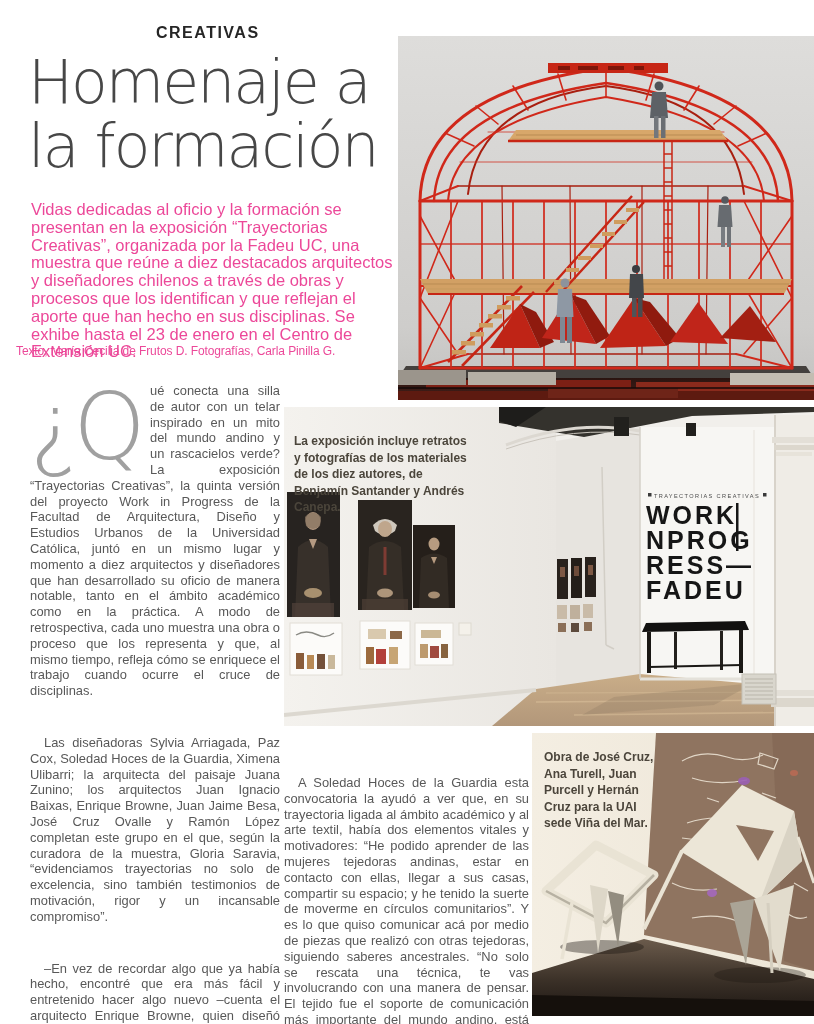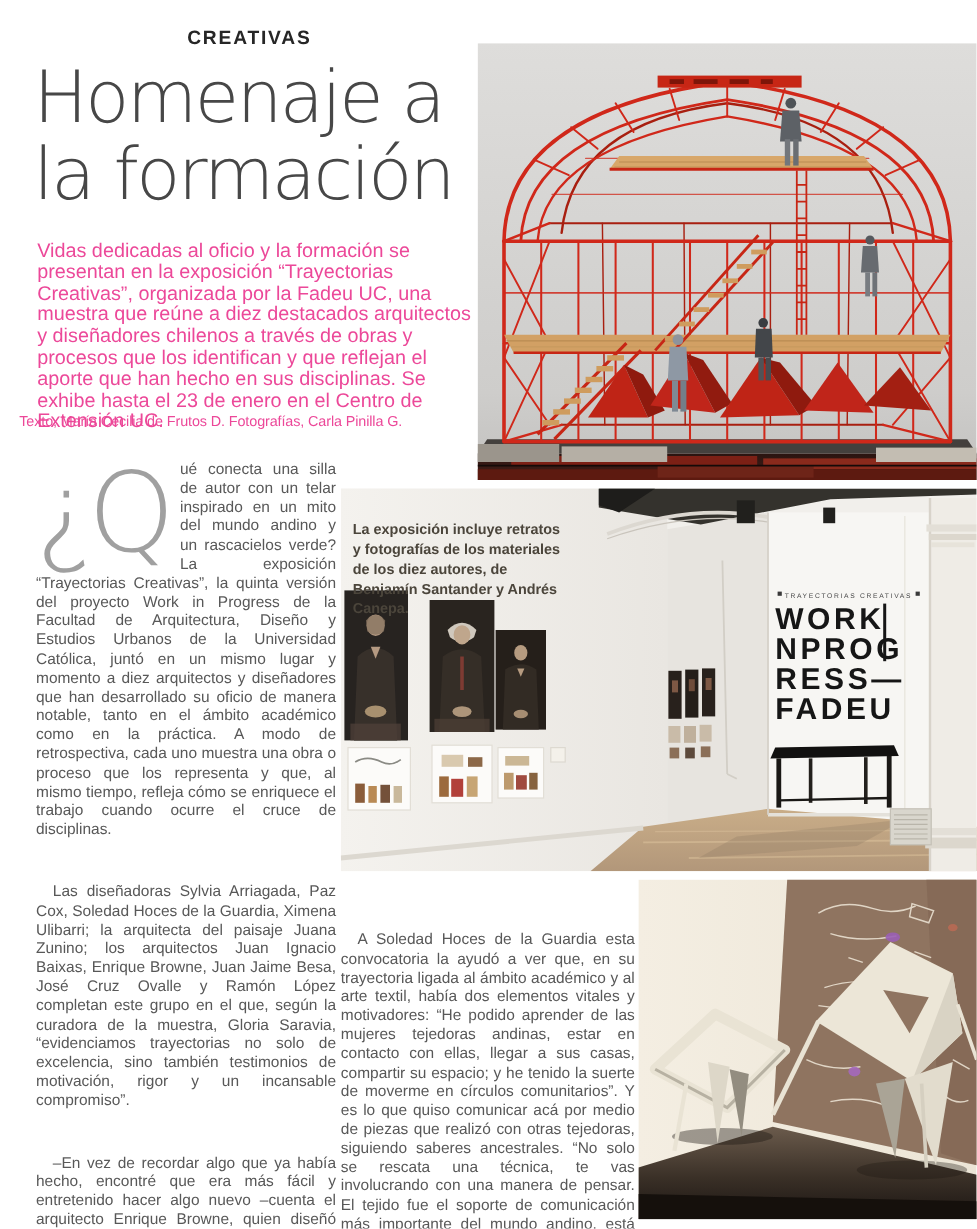--- a/index.html
+++ b/index.html
@@ -450,15 +450,16 @@
         <polygon points="148,118 210,52 262,78 270,128 228,168" fill="#ece6d7"></polygon>
         <polygon points="228,168 270,128 262,78" fill="#d9d3c4"></polygon>
         <polygon points="204,92 242,98 226,128" fill="#8f7460"></polygon>
         <polygon points="222,166 262,152 248,238" fill="#e2dccd"></polygon>
         <polygon points="198,170 222,166 214,232" fill="#aaa496"></polygon>
         <line x1="150" y1="118" x2="112" y2="196" stroke="#e9e3d4" stroke-width="4"></line>
         <line x1="266" y1="104" x2="282" y2="150" stroke="#e9e3d4" stroke-width="3"></line>
         <line x1="236" y1="170" x2="240" y2="240" stroke="#d5cfc0" stroke-width="3"></line>
       </g>
     </svg>
+    <figcaption class="caption cap3">Obra de José Cruz, Ana Turell, Juan Purcell y Hernán Cruz para la UAI sede Viña del Mar.</figcaption>
   </figure>
 
 </div>
 
 </body></html>

